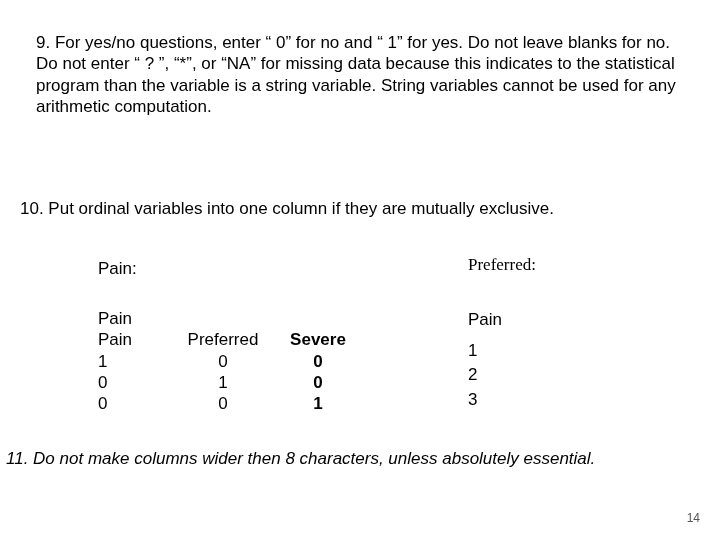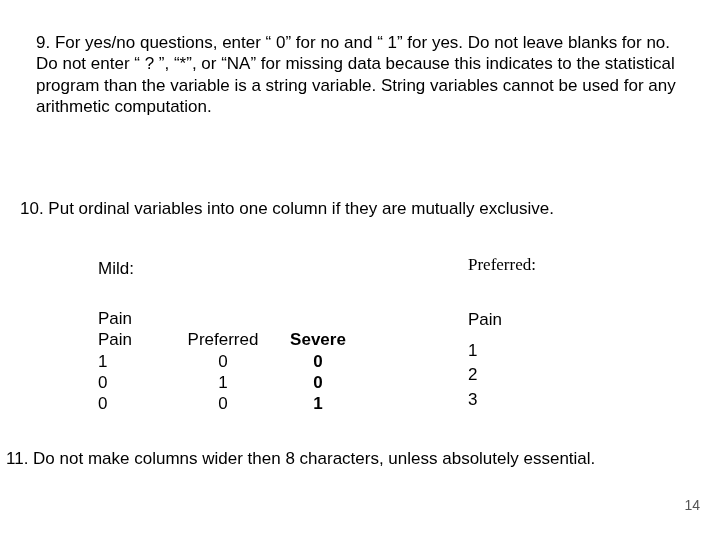--- a/index.html
+++ b/index.html
@@ -64,39 +64,40 @@
   }
   .preferred-block div {
     line-height: 1.45;
   }
   .pain-hdr-row { line-height: 1.25; }
   .item11 {
     position: absolute;
     top: 448px;
     left: 6px;
     width: 708px;
+    font-style: italic;
   }
   .page-num {
     position: absolute;
-    bottom: 26px;
+    bottom: 14px;
     right: 20px;
-    font-size: 14px;
+    font-size: 12px;
     color: #555;
   }
 </style>
 </head>
 <body>
 
 <div class="slide">
 
   <div class="item9"> 9.  For yes/no questions, enter “ 0” for no and “ 1” for yes.  Do not leave blanks for no.  Do not enter “ ? ”, “*”, or “NA” for missing data because this indicates to the statistical program than the variable is a string variable.  String variables cannot be used for any arithmetic computation.</div>
 
   <div class="item10">10.  Put ordinal variables into one column if they are mutually exclusive.</div>
 
-  <div class="avoid-label">Mild:</div>
+  <div class="avoid-label">Pain:</div>
   <div class="preferred-label">Preferred:</div>
 
   <div class="avoid-table">
     <table>
       <tbody>
           <tr class="pain-hdr-row">
         <td class="col-mild">Pain</td>
         <td class="col-mod"></td>
         <td class="col-sev"></td>
       </tr>

